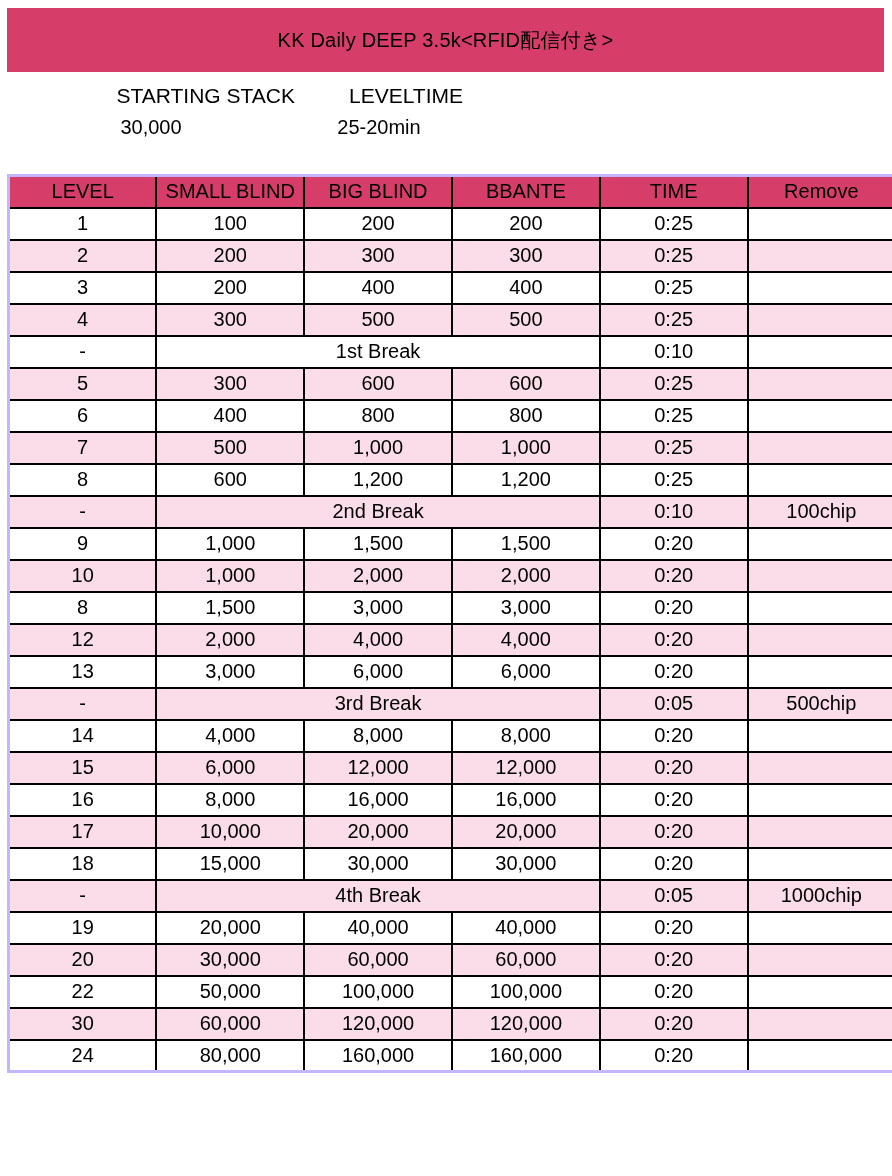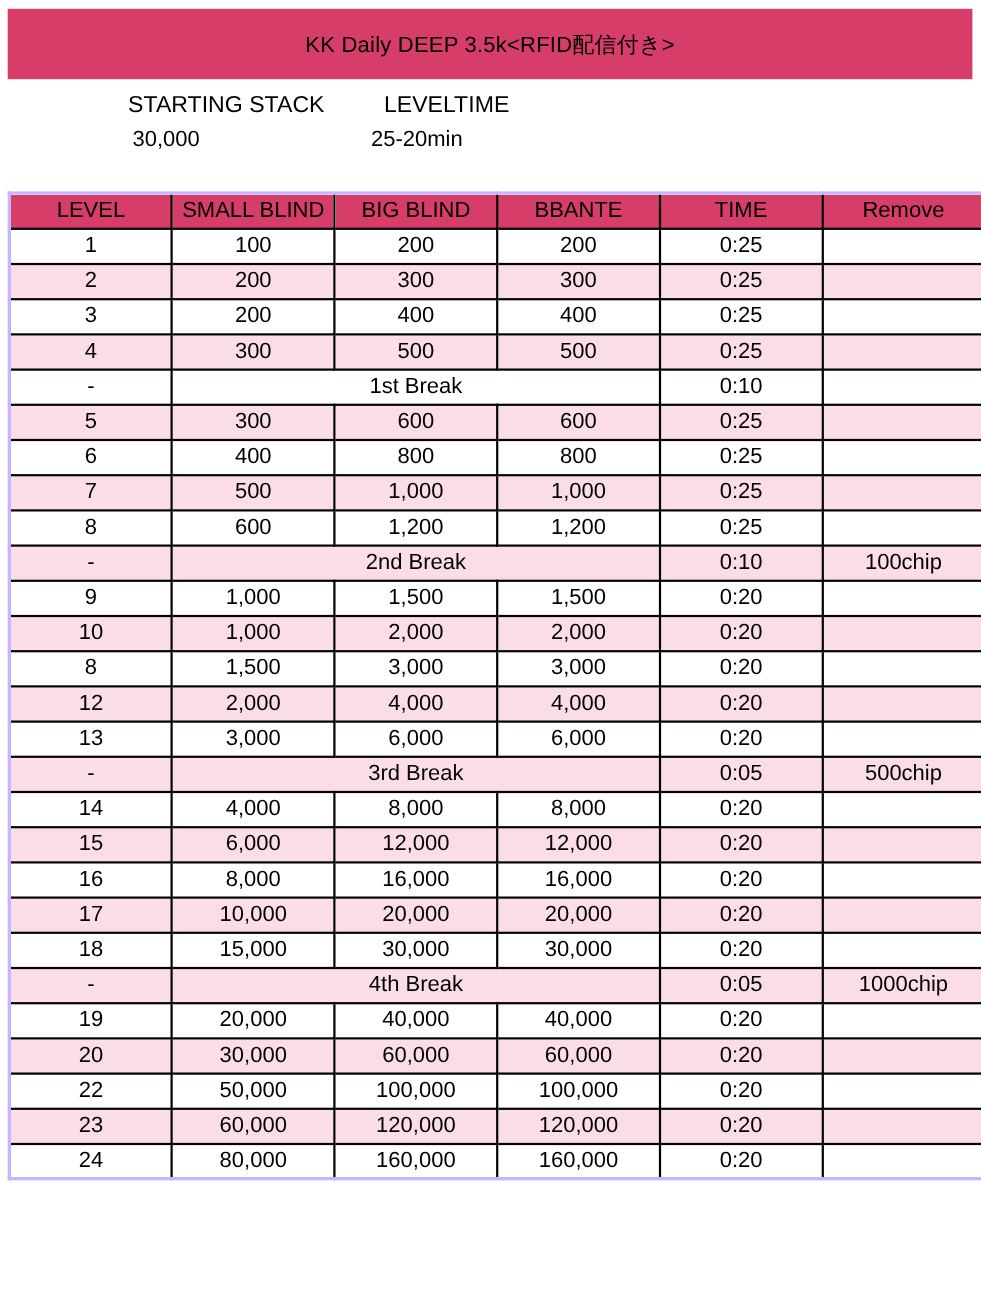--- a/index.html
+++ b/index.html
@@ -268,21 +268,21 @@
       </tr>
       <tr>
         <td>22</td>
         <td>50,000</td>
         <td>100,000</td>
         <td>100,000</td>
         <td>0:20</td>
         <td></td>
       </tr>
       <tr>
-        <td>23</td>
+        <td>30</td>
         <td>60,000</td>
         <td>120,000</td>
         <td>120,000</td>
         <td>0:20</td>
         <td></td>
       </tr>
       <tr>
         <td>24</td>
         <td>80,000</td>
         <td>160,000</td>

